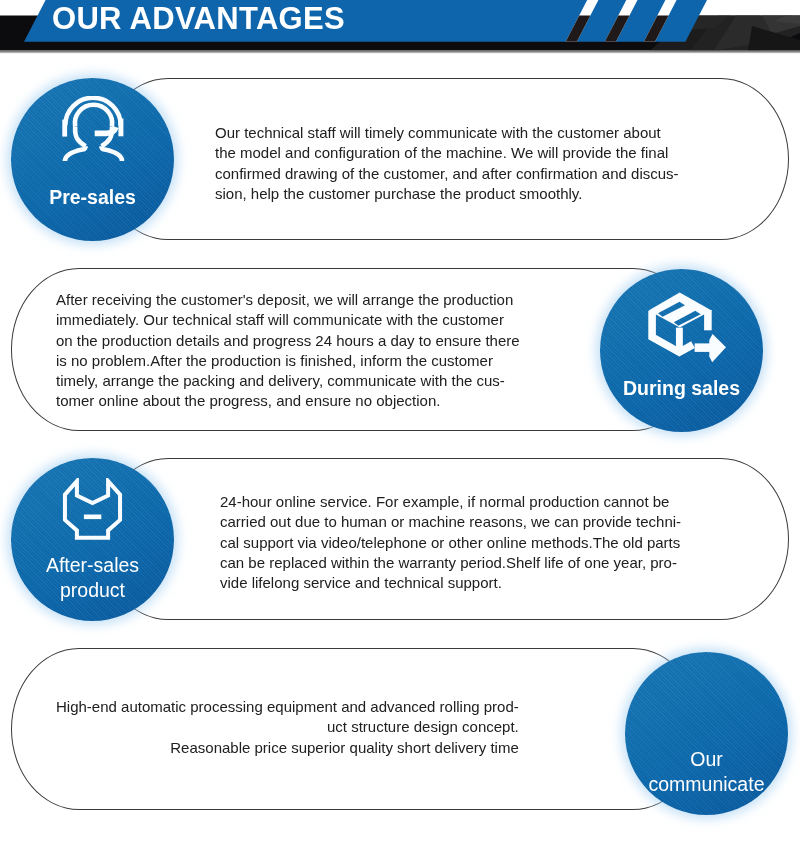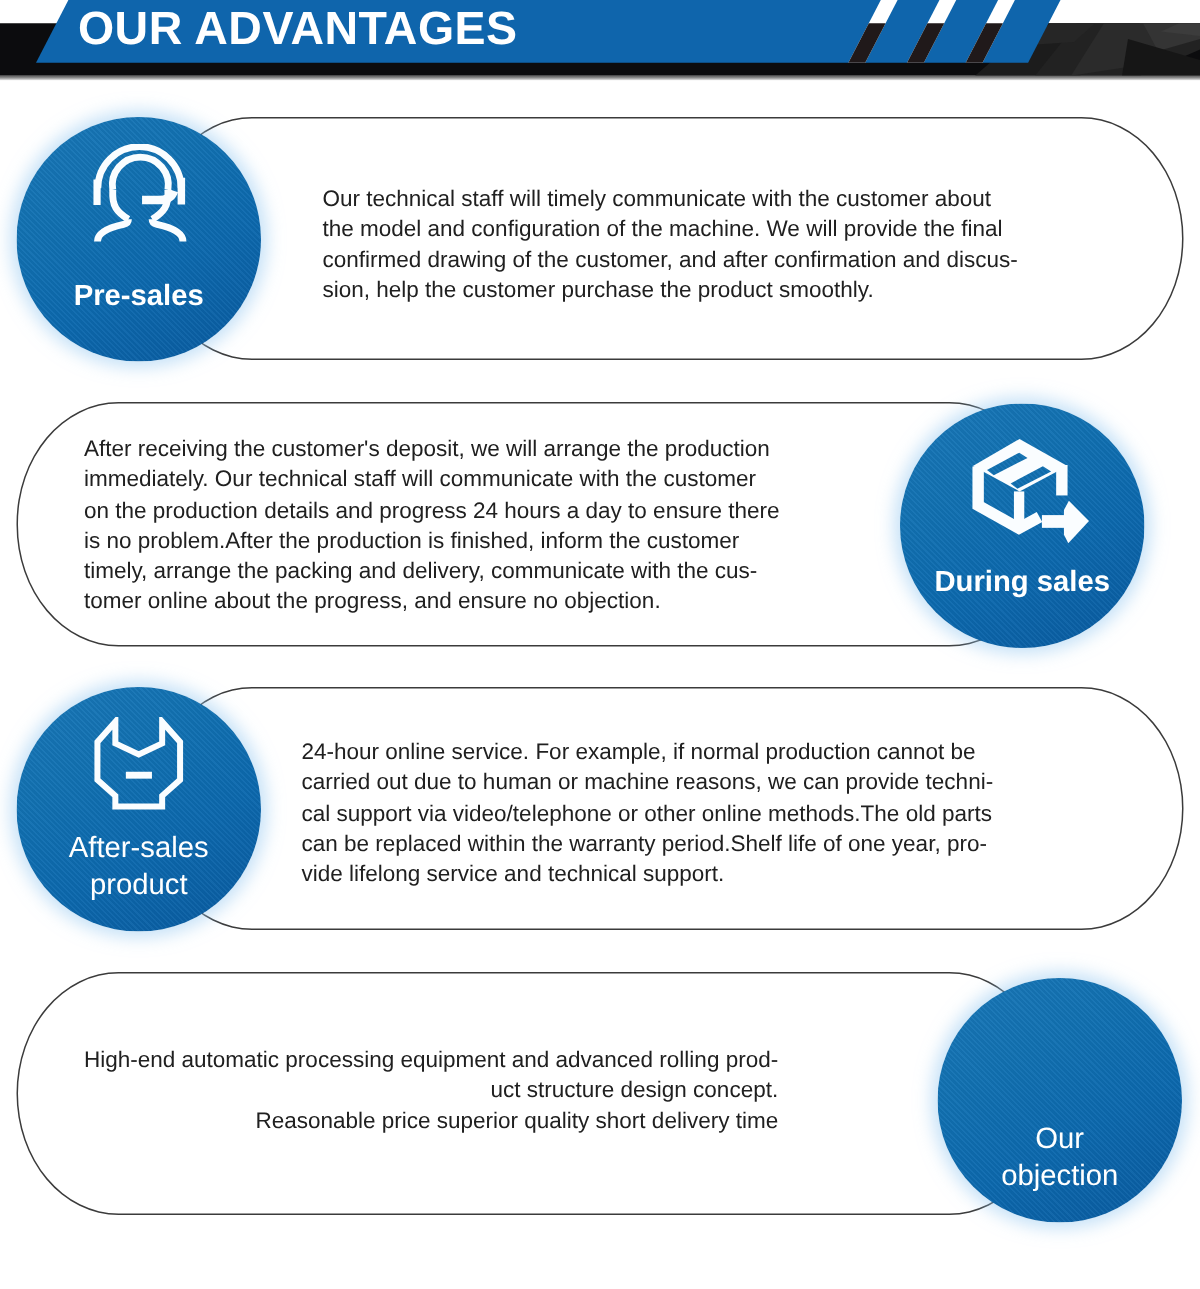--- a/index.html
+++ b/index.html
@@ -140,21 +140,21 @@
         <g fill="#fafdff">
           <rect x="46.6" y="51.4" width="16.2" height="8.5"></rect>
           <path d="M64.6 41.9 L78.0 55.3 L64.2 70.2 L61.3 64.5 L61.3 48.0 Z"></path>
         </g>
       </svg>
     </div>
     <div class="lbl" style="top:107px;">During sales</div>
   </div>
 
   <div class="card" style="left:100px;top:458px;width:689px;height:162px;"></div>
-  <div class="card-text" style="left:201px;top:492px;">24-hour online service. For example, if normal production cannot be
+  <div class="card-text" style="left:220px;top:492px;">24-hour online service. For example, if normal production cannot be
 carried out due to human or machine reasons, we can provide techni-
 cal support via video/telephone or other online methods.The old parts
 can be replaced within the warranty period.Shelf life of one year, pro-
 vide lifelong service and technical support.</div>
   <div class="circle" style="left:11px;top:458px;">
     <div class="ico" style="top:20px;left:50px;right:auto;display:block;">
       <svg width="64" height="66" viewBox="0 0 64 66" shape-rendering="geometricPrecision">
         <path d="M15.9 3.1 L3.95 16.6 L3.95 41.9 L15.9 52.5 L15.9 59.7 L47.1 59.7 L47.1 52.5 L59.05 41.9 L59.05 16.6 L47.1 3.1 L47.1 17.6 L31.5 25.0 L15.9 17.6 Z" fill="none" stroke="#fafdff" stroke-width="4.0" stroke-linejoin="miter"></path>
         <rect x="22.9" y="36.5" width="17.4" height="4.6" fill="#fafdff"></rect>
       </svg>
@@ -165,15 +165,15 @@
 
   <div class="card" style="left:11px;top:648px;width:690px;height:162px;"></div>
   <div class="card-text" style="left:56px;top:697px;text-align:right;">High-end automatic processing equipment and advanced rolling prod-
 uct structure design concept.
 Reasonable price superior quality short delivery time</div>
   <div class="circle" style="left:625px;top:652px;">
     <div class="ico" style="top:22px;">
       <svg width="74" height="74" viewBox="0 0 74 74"></svg>
     </div>
     <div class="lbl" style="top:95px;">Our
-objection</div>
+communicate</div>
   </div>
 </div>
 
 </body></html>

